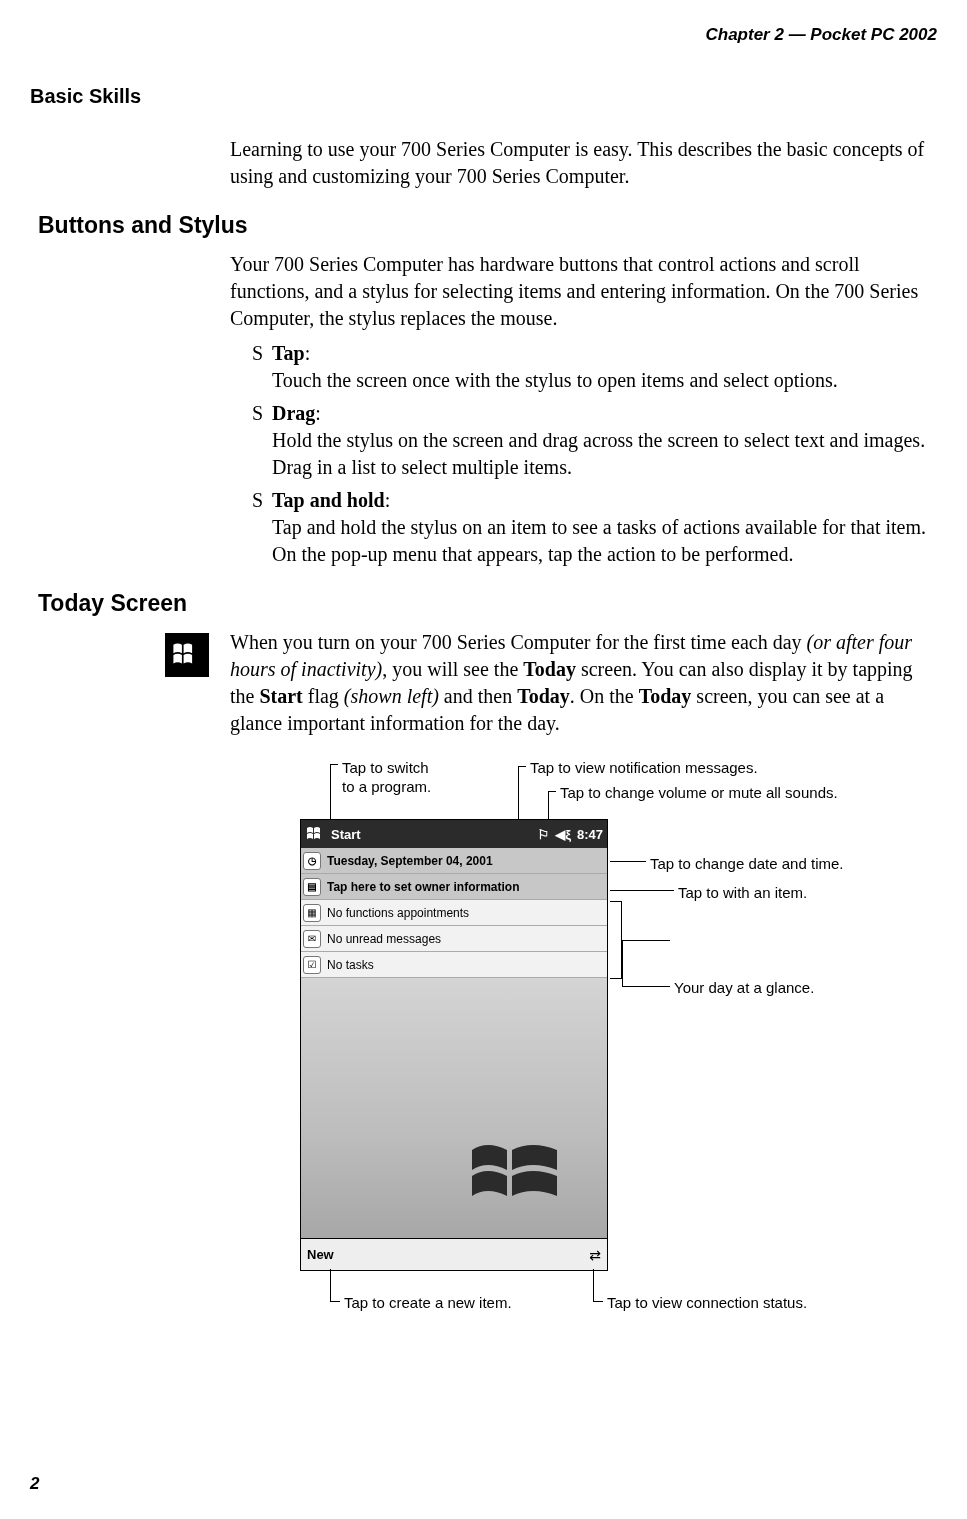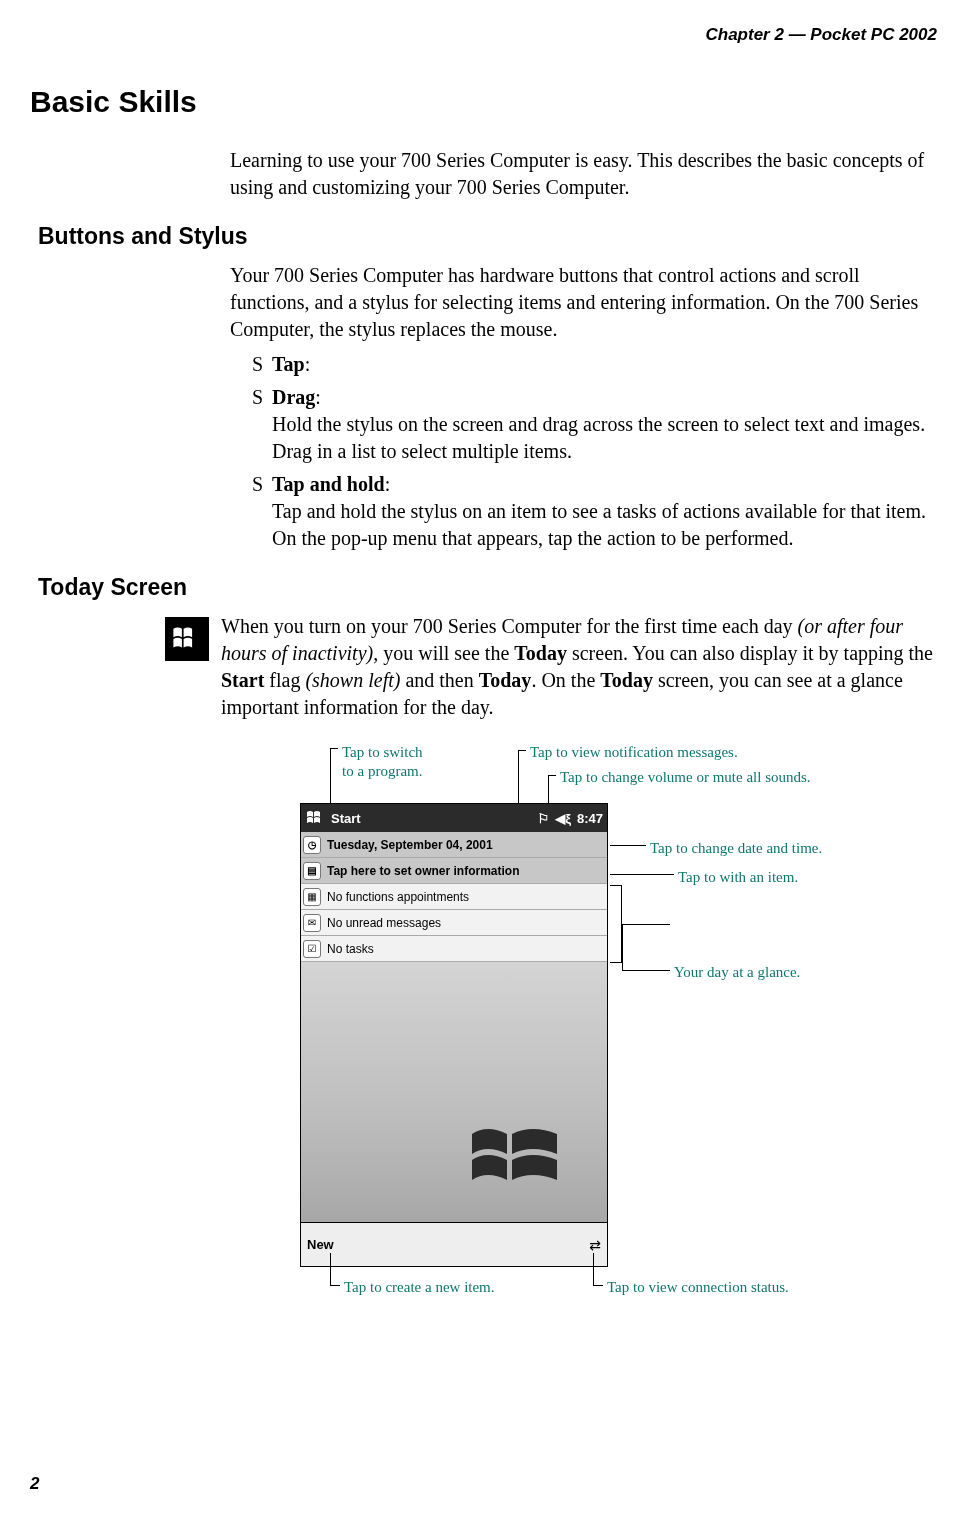--- a/index.html
+++ b/index.html
@@ -16,21 +16,21 @@
     text-align: right;
     font-family: "Trebuchet MS", Arial, sans-serif;
     font-weight: bold;
     font-style: italic;
     font-size: 17px;
     margin-bottom: 40px;
   }
   .h1 {
     font-family: "Trebuchet MS", Arial, sans-serif;
     font-weight: bold;
-    font-size: 30px;
+    font-size: 20px;
     margin-bottom: 28px;
   }
   .h2 {
     font-family: "Trebuchet MS", Arial, sans-serif;
     font-weight: bold;
     font-size: 23px;
     margin: 22px 0 12px 8px;
   }
   .body-text {
     margin-left: 200px;
@@ -66,21 +66,21 @@
     height: 44px;
     background: #000;
     flex-shrink: 0;
     display: flex;
     align-items: center;
     justify-content: center;
     margin-top: 4px;
   }
   .today-icon svg { width: 34px; height: 34px; }
   .today-text {
-    margin-left: 12px;
+    margin-left: 21px;
     font-size: 20px;
     line-height: 1.35;
     flex: 1;
   }
   .em { font-style: italic; }
   .bold { font-weight: bold; }
 
   
   .figure-wrap {
     margin-left: 240px;
@@ -135,39 +135,38 @@
     background: linear-gradient(#d4d4d4 0%, #bdbdbd 60%, #a7a7a7 100%);
     position: relative;
   }
   .winflag {
     position: absolute;
     right: 40px;
     bottom: 30px;
     width: 100px; height: 70px;
   }
   .bottombar {
-    height: 44px;
+    height: 32px;
     background: #eee;
     border-top: 1px solid #000;
     display: flex;
     align-items: center;
     justify-content: space-between;
     padding: 0 6px;
     font-size: 13px;
     font-weight: bold;
   }
   .conn-icon { font-size: 14px; font-weight: normal; }
 
   .callout {
     position: absolute;
-    font-family: Liberation Serif, serif;
+    font-family: Liberation Sans, sans-serif;
     font-size: 15px;
     line-height: 1.25;
-    color: #0f766e;
-    text-align: center;
+    color: #000000;
   }
   .lead {
     position: absolute;
     background: #000;
   }
   .lead.h { height: 1px; }
   .lead.v { width: 1px; }
   .bracket {
     position: absolute;
     border: 1px solid #000;
@@ -200,20 +199,21 @@
 <p class="body-text">Learning to use your 700 Series Computer is easy. This describes the basic concepts of using and customizing your 700 Series Computer.</p>
 
 <div class="h2">Buttons and Stylus</div>
 
 <p class="body-text">Your 700 Series Computer has hardware buttons that control actions and scroll functions, and a stylus for selecting items and entering information. On the 700 Series Computer, the stylus replaces the mouse.</p>
 
 <div class="bullet-list">
   <div class="bullet-item">
     <span style="position:absolute;left:0;">S</span>
     <span class="bullet-label">Tap</span><span>:</span><br>
+    <span class="bullet-body">Touch the screen once with the stylus to open items and select options.</span>
   </div>
   <div class="bullet-item">
     <span style="position:absolute;left:0;">S</span>
     <span class="bullet-label">Drag</span><span>:</span><br>
     <span class="bullet-body">Hold the stylus on the screen and drag across the screen to select text and images. Drag in a list to select multiple items.</span>
   </div>
   <div class="bullet-item">
     <span style="position:absolute;left:0;">S</span>
     <span class="bullet-label">Tap and hold</span><span>:</span><br>
     <span class="bullet-body">Tap and hold the stylus on an item to see a tasks of actions available for that item. On the pop-up menu that appears, tap the action to be performed.</span>

